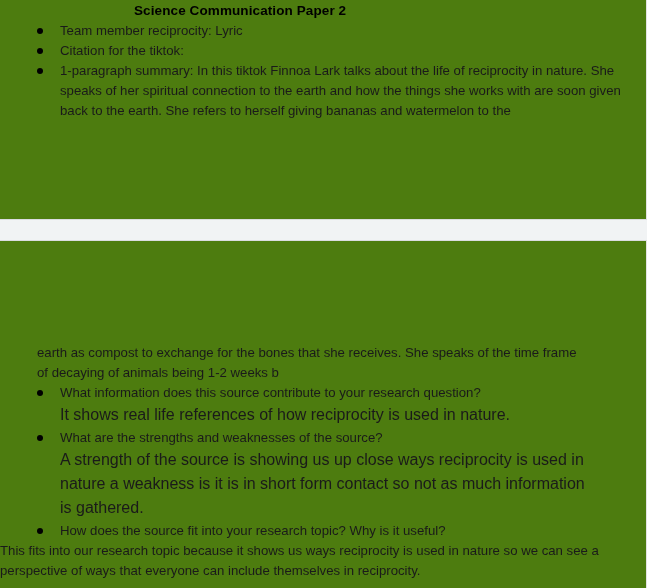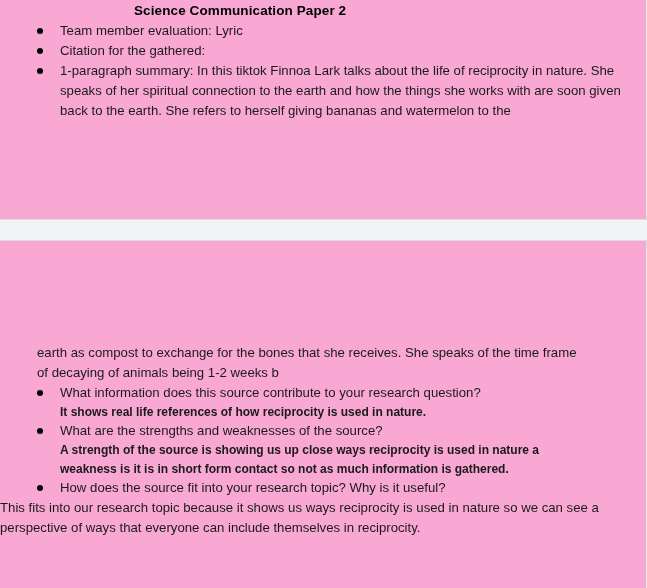--- a/index.html
+++ b/index.html
@@ -20,21 +20,21 @@
     width: 647px;
     height: 588px;
     background: #ffffff;
   }
 
   
   .doc-section {
     position: absolute;
     left: 0;
     right: 0;
-    background: #f9a8d4;
+    background: #4d7c0f;
   }
   .section-top {
     top: 0;
     height: 219px;
     border-right: 1px solid #e3e3e3;
     box-sizing: border-box;
   }
   .page-gap {
     position: absolute;
     left: 0;
@@ -84,24 +84,23 @@
     width: 6px;
     height: 6px;
     border-radius: 50%;
     background: #000000;
   }
   .li-text {
     display: block;
   }
   .sub-line {
     display: block;
-    font-size: 12px;
+    font-size: 16px;
     line-height: 1.52;
     color: #1a1a1a;
-    font-weight: bold;
   }
 
   
   .cont-para {
     padding-left: 60px;
     padding-right: 60px;
     font-size: 13.2px;
     line-height: 1.52;
     color: #1a1a1a;
   }
@@ -125,25 +124,25 @@
 <body>
 
 <div class="page">
 
   <div class="doc-section section-top">
     <div class="doc-title">Science Communication Paper 2</div>
 
     <ul class="bullets top-body">
       <li>
         <span class="bullet-dot"></span>
-        <span class="li-text">Team member evaluation: Lyric</span>
+        <span class="li-text">Team member reciprocity: Lyric</span>
       </li>
       <li>
         <span class="bullet-dot"></span>
-        <span class="li-text">Citation for the gathered:</span>
+        <span class="li-text">Citation for the tiktok:</span>
       </li>
       <li>
         <span class="bullet-dot"></span>
         <span class="li-text">1-paragraph summary: In this tiktok Finnoa Lark talks about the life of reciprocity in nature. She speaks of her spiritual connection to the earth and how the things she works with are soon given back to the earth. She refers to herself giving bananas and watermelon to the</span>
       </li>
     </ul>
   </div>
 
   <div class="page-gap"></div>
 

